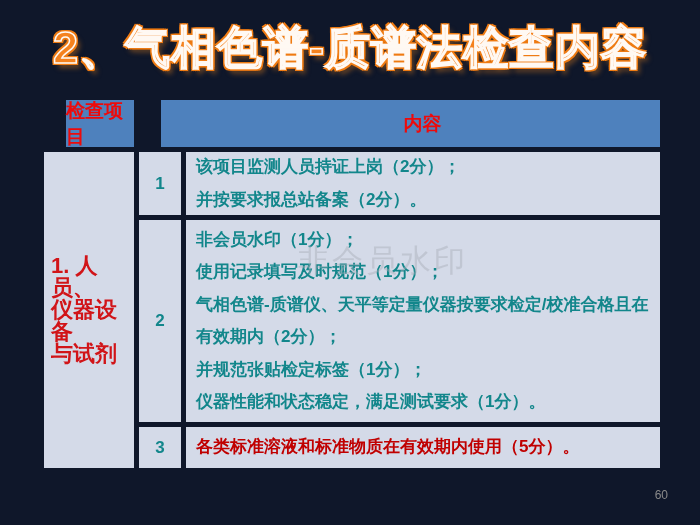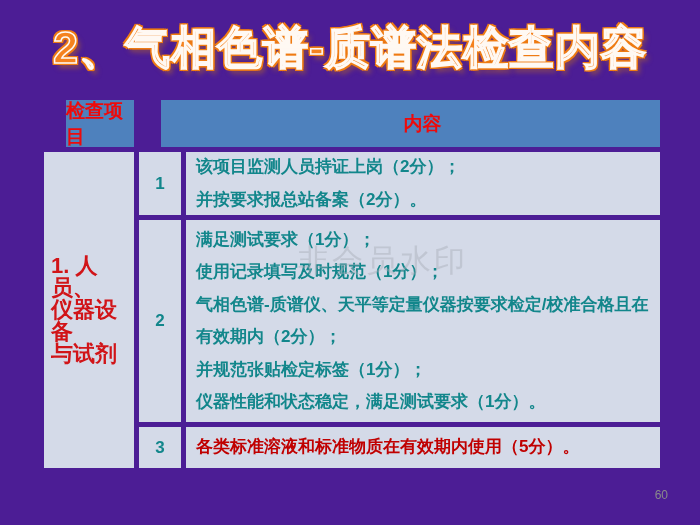--- a/index.html
+++ b/index.html
@@ -1,21 +1,21 @@
 <!DOCTYPE html>
 <html><head>
 <meta charset="utf-8">
 <style>
   html,body{margin:0;padding:0;}
   body{
     width:700px;height:525px;position:relative;overflow:hidden;
     background:#ffffff;
     font-family:"Liberation Sans",sans-serif;
   }
-  .slide{position:absolute;inset:0;background:#4c1d95;}
+  .slide{position:absolute;inset:0;background:#0f172a;}
 
   
   .title{
     position:absolute;left:0;top:16px;width:700px;height:64px;
     line-height:64px;text-align:center;
     font-size:45px;font-weight:bold;letter-spacing:1px;
     color:#f5821e;
     -webkit-text-stroke:1.5px rgba(255,255,255,0.95);
     text-shadow:
       -2px -2px 0 #ef7b12, 2px -2px 0 #ef7b12,
@@ -103,21 +103,21 @@
     </div>
     <div class="cell body-cell content-cell teal-text r1 c3">
       <div>该项目监测人员持证上岗（2分）；</div>
       <div>并按要求报总站备案（2分）。</div>
     </div>
 
     <div class="cell body-cell num-cell r2 c2">
       <span>2</span>
     </div>
     <div class="cell body-cell content-cell teal-text r2 c3">
-      <div>满足测试要求（1分）；</div>
+      <div>非会员水印（1分）；</div>
       <div>使用记录填写及时规范（1分）；</div>
       <div>气相色谱-质谱仪、天平等定量仪器按要求检定/校准合格且在有效期内（2分）；</div>
       <div>并规范张贴检定标签（1分）；</div>
       <div>仪器性能和状态稳定，满足测试要求（1分）。</div>
     </div>
 
     <div class="cell body-cell num-cell r3 c2">
       <span>3</span>
     </div>
     <div class="cell body-cell content-cell red-text r3 c3">

